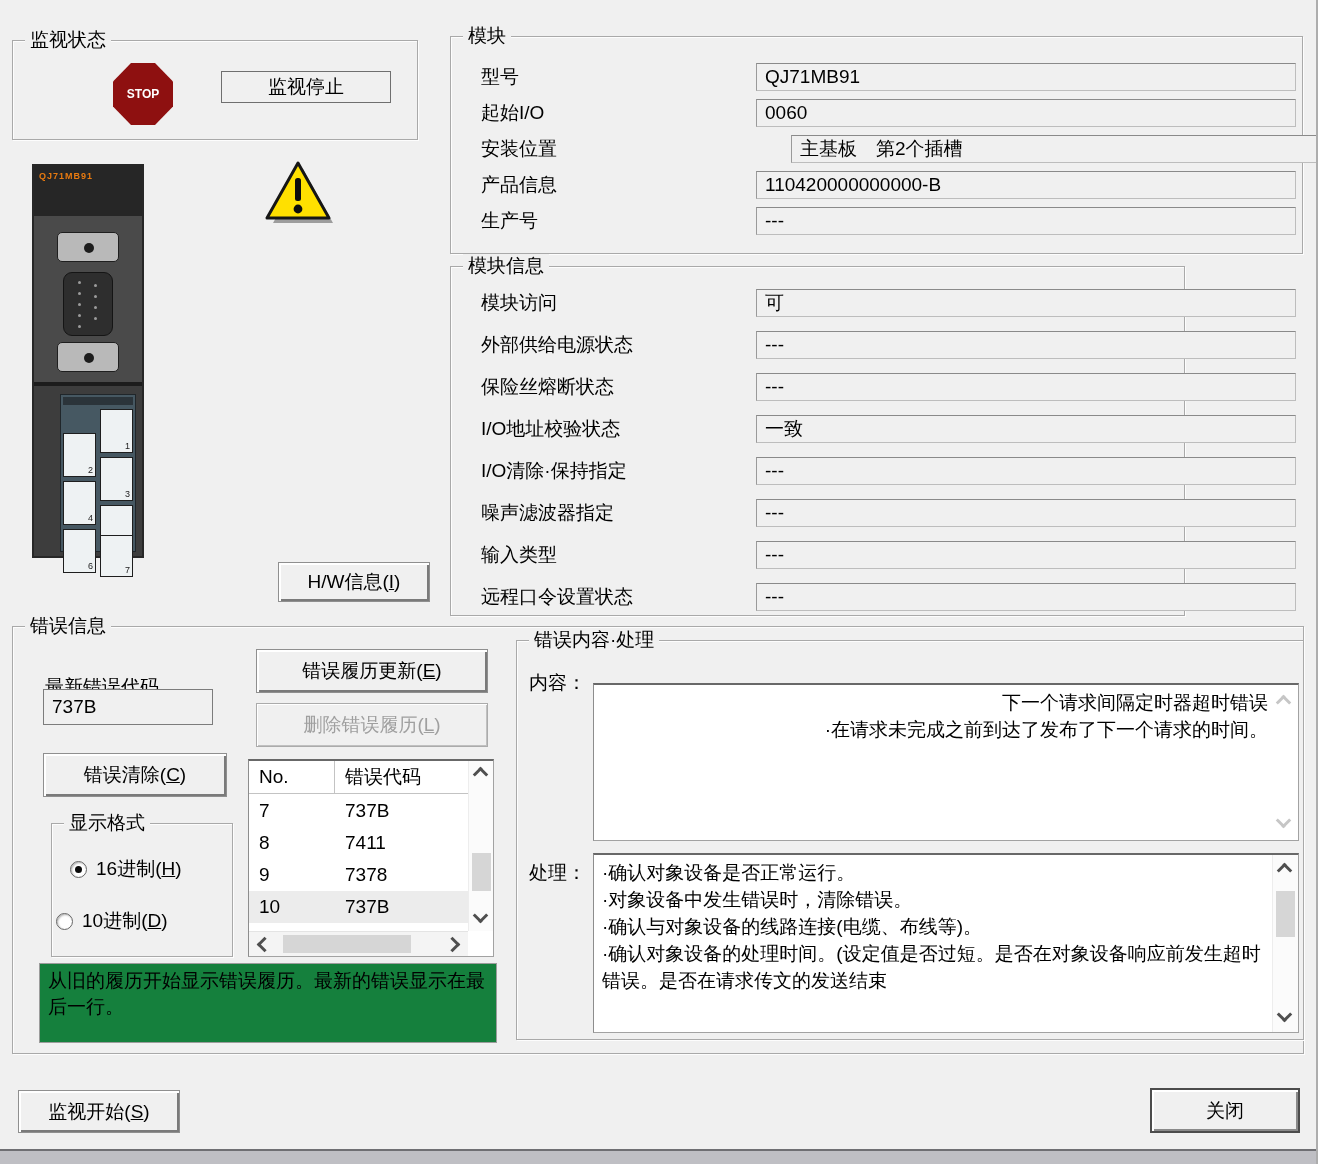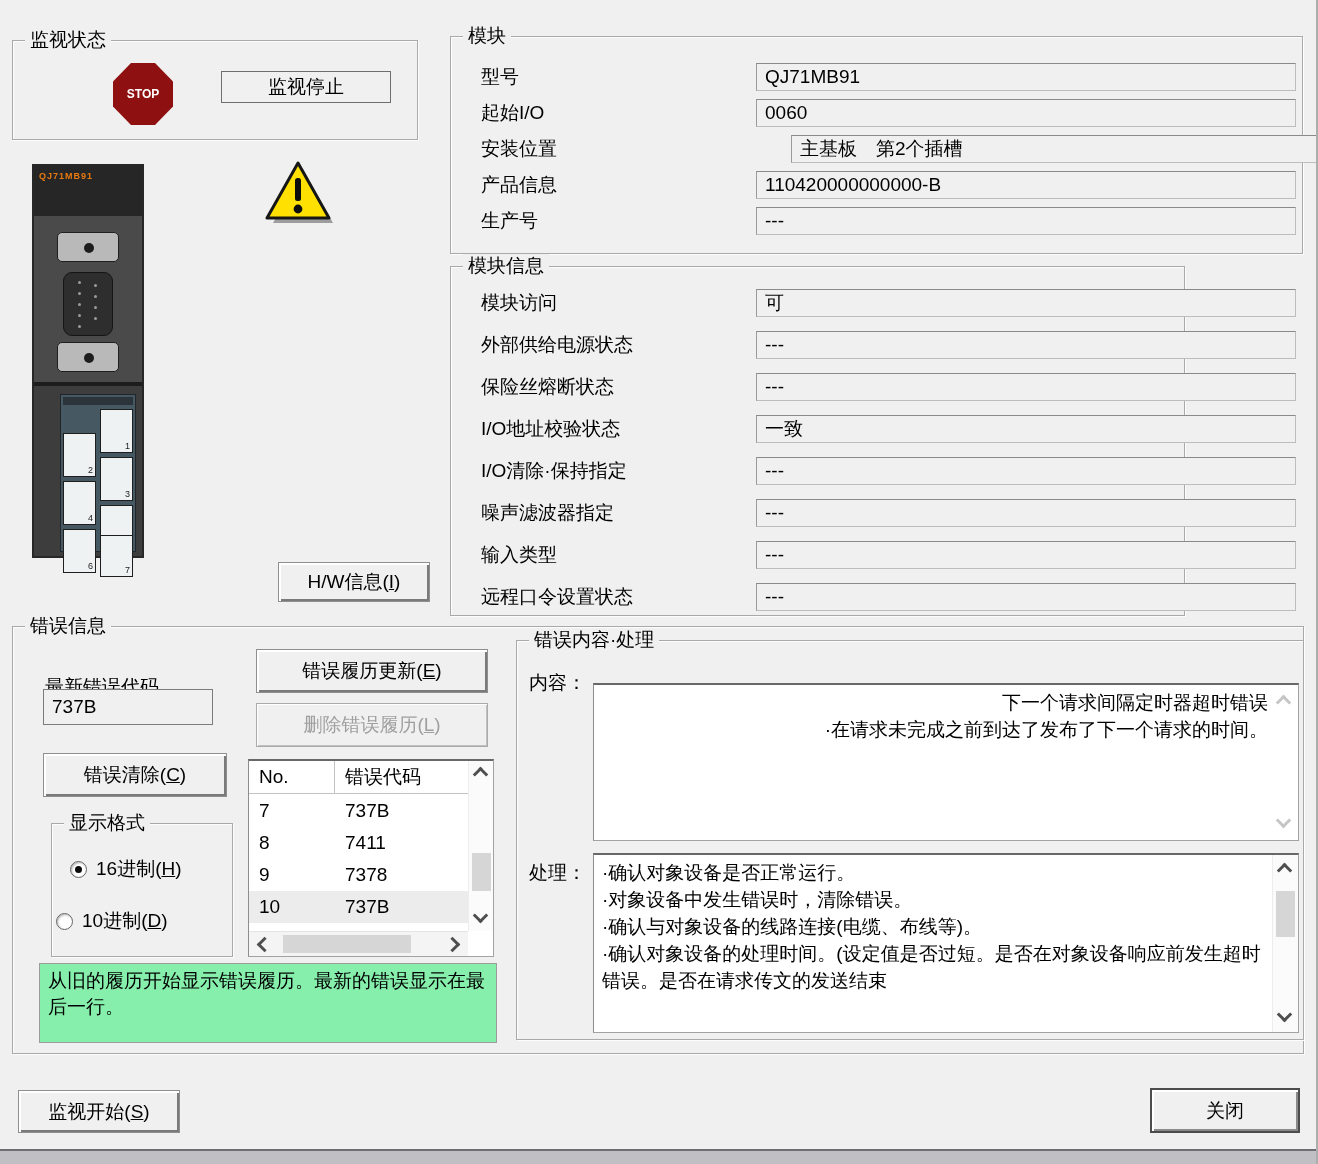--- a/index.html
+++ b/index.html
@@ -93,21 +93,21 @@
   .lb-cell { line-height:32px; padding-left:10px; }
   .lb-cell.c1 { width:86px; }
   .lb-row.sel { background:#ececec; }
   .lb-vscroll { position:absolute; top:0; right:0; width:25px; bottom:25px; background:#fbfbfb; border-left:1px solid #ededed; }
   .lb-hscroll { position:absolute; left:0; right:25px; bottom:0; height:25px; background:#f4f4f4; border-top:1px solid #e4e4e4; }
   .sb-thumb { position:absolute; background:#d6d6d6; }
 
   .ta-text { position:absolute; inset:4px 30px 4px 8px; white-space:pre-wrap; line-height:27px; overflow:hidden; }
   .ta-vscroll { position:absolute; top:0; right:0; width:26px; bottom:0; background:#fbfbfb; border-left:1px solid #ededed; }
 
-  .note-box { position:absolute; border:1px solid #9c9c9c; padding:4px 8px; line-height:26px; background:#86efac; }
+  .note-box { position:absolute; border:1px solid #9c9c9c; padding:4px 8px; line-height:26px; background:#15803d; }
   .warning-icon { position:absolute; left:263px; top:160px; }
 </style>
 </head>
 <body>
 
 <div class="dialog">
 
   <div class="grp" style="left:12px; top:40px; width:406px; height:100px;">
     <span class="grp-title">监视状态</span>
     <div class="stop-icon">STOP</div>

